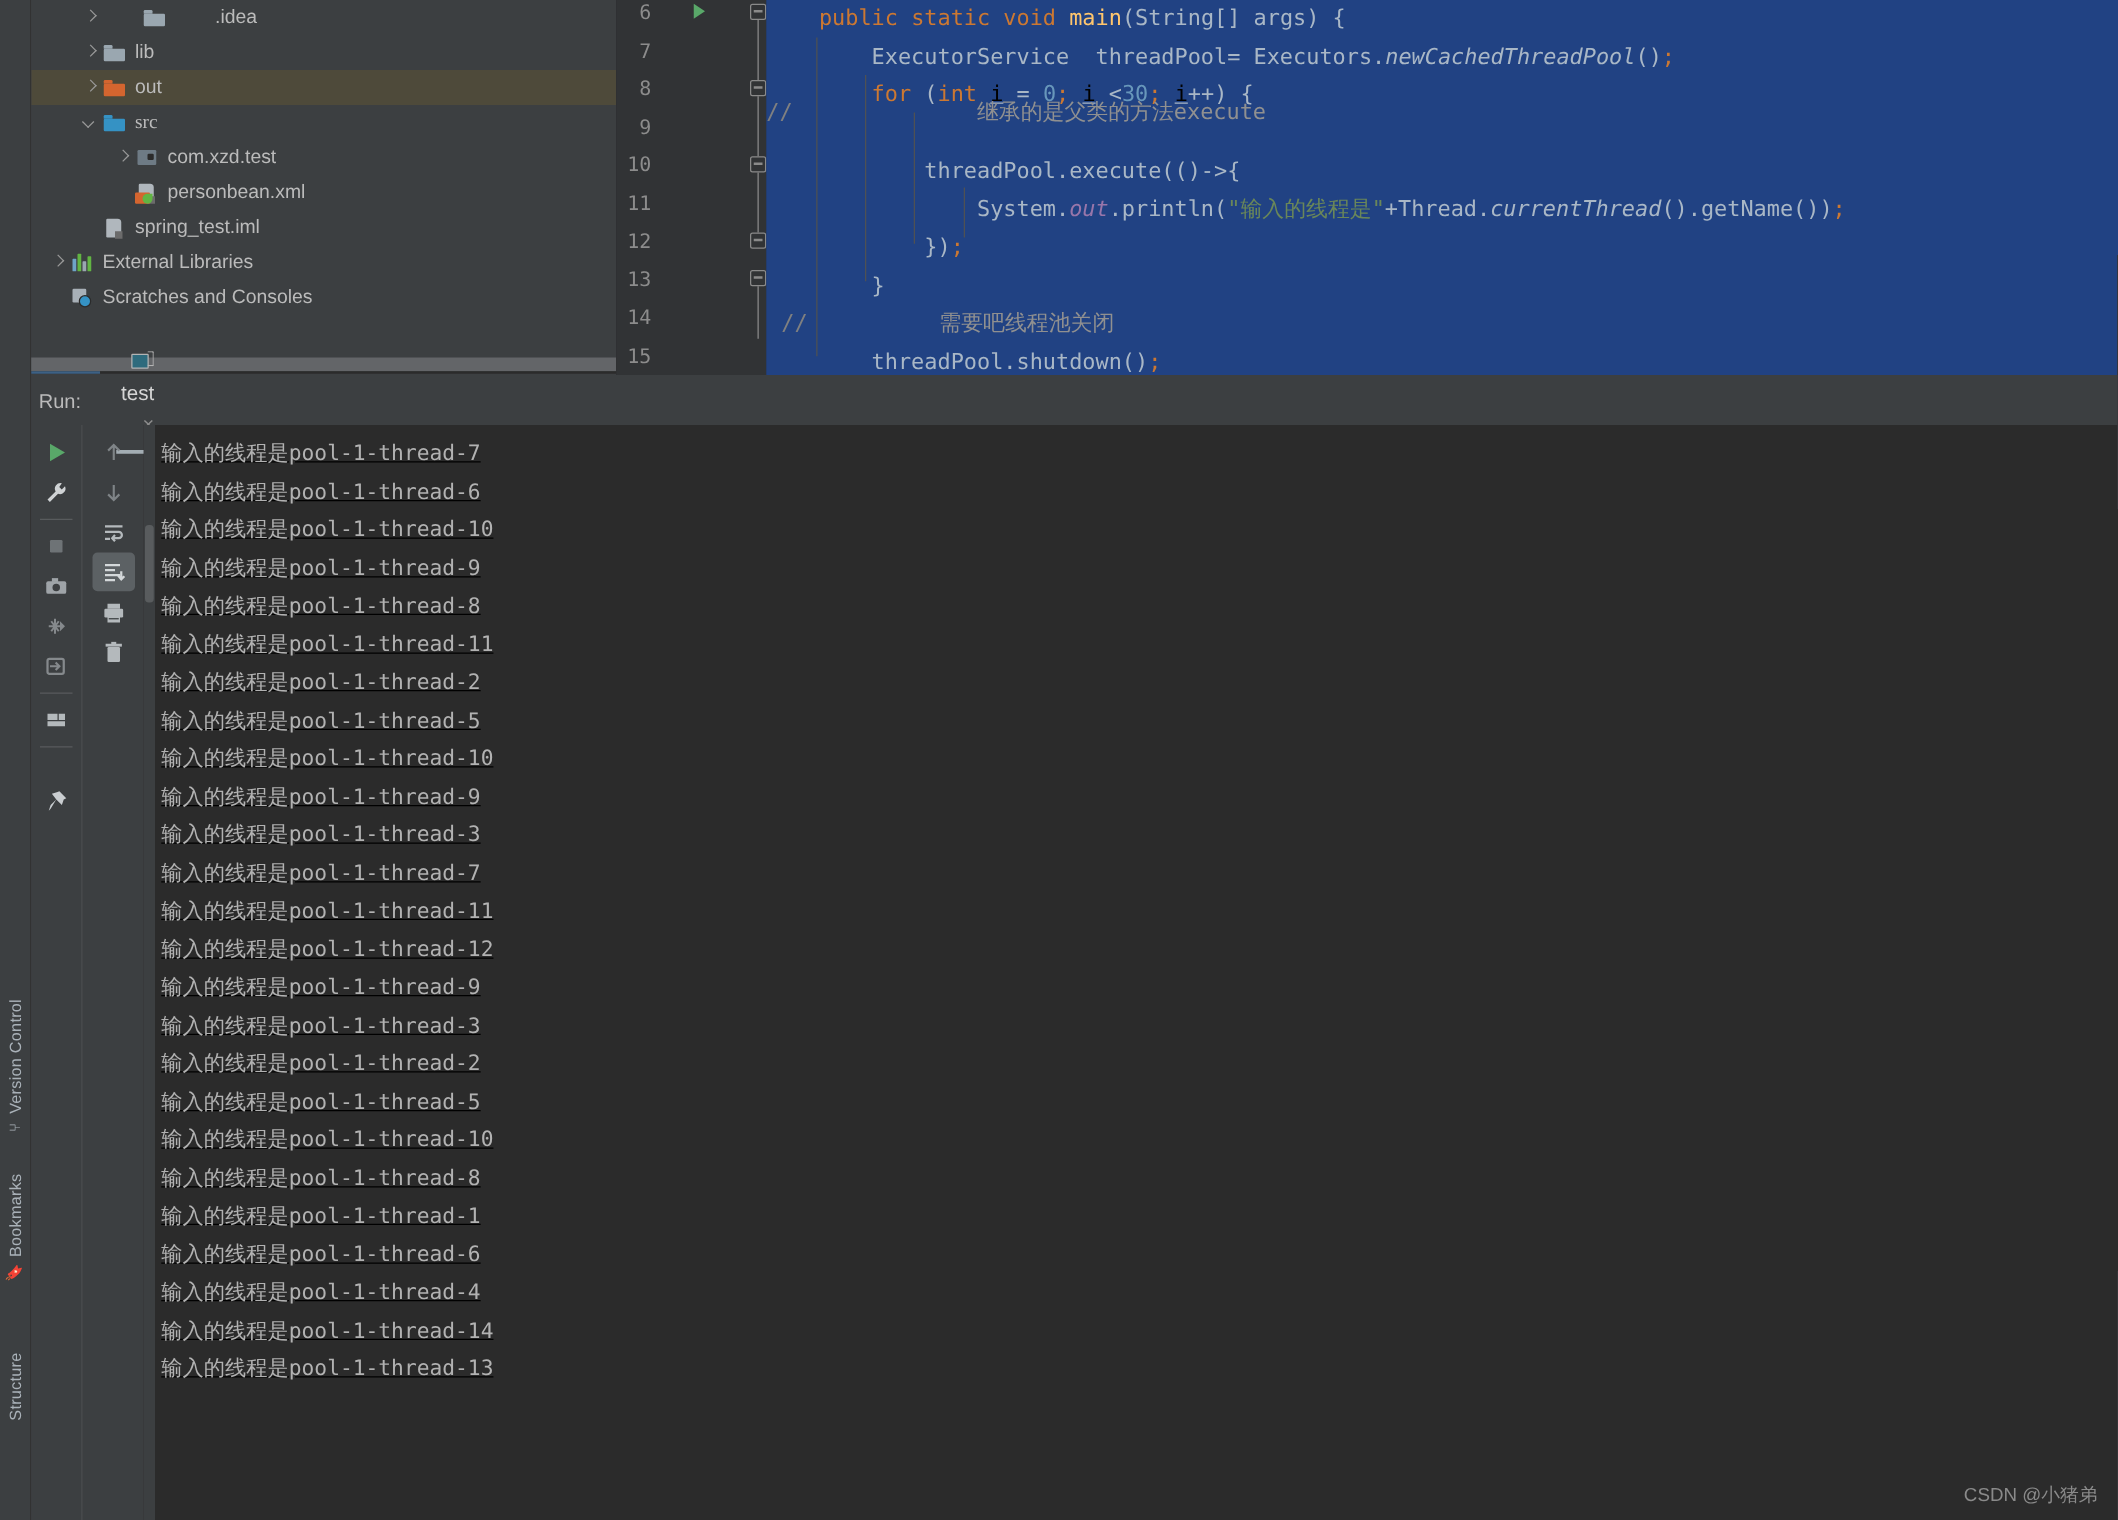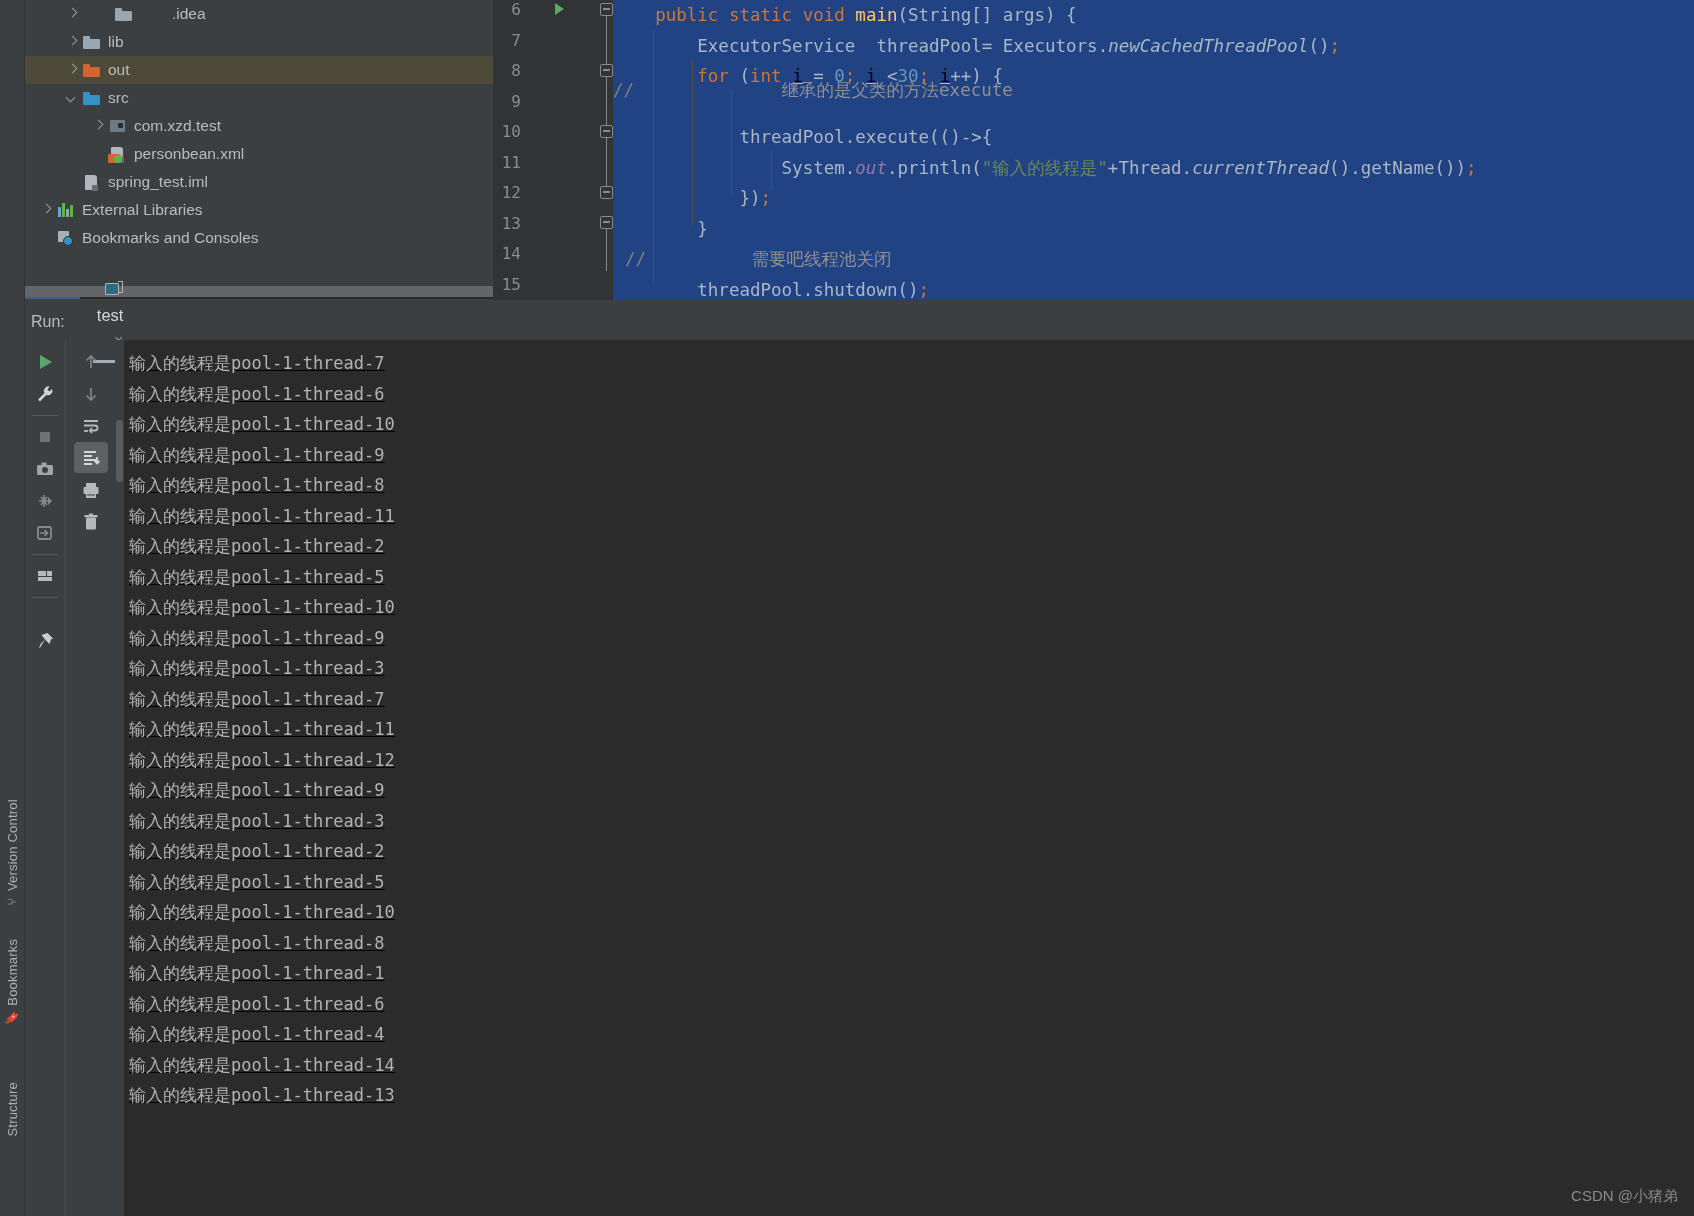--- a/index.html
+++ b/index.html
@@ -244,21 +244,21 @@
         <div class="tree-row selected" style="padding-left: 40px;">
           <span class="arrow right"></span>
           <span class="ico">
             <span class="folder orange">
               <span class="tab"></span>
               <span class="body"></span>
             </span>
           </span>
           <span class="tree-label">out</span>
         </div>
-        <div class="tree-row" style="padding-left: 40px;">
+        <div class="tree-row" style="padding-left: 40px; font-family: Liberation Serif, serif;">
           <span class="arrow down"></span>
           <span class="ico">
             <span class="folder blue">
               <span class="tab"></span>
               <span class="body"></span>
             </span>
           </span>
           <span class="tree-label">src</span>
         </div>
         <div class="tree-row" style="padding-left: 66px;">
@@ -297,21 +297,21 @@
           <span class="tree-label">External Libraries</span>
         </div>
         <div class="tree-row" style="padding-left: 14px;">
           <span class="arrow"></span>
           <span class="ico">
             <span class="scratchico">
               <span class="sheet"></span>
               <span class="clock"></span>
             </span>
           </span>
-          <span class="tree-label">Bookmarks and Consoles</span>
+          <span class="tree-label">Scratches and Consoles</span>
         </div>
       </div>
   </div>
   <div class="hscroll-track"></div>
   <div class="panel-underline"></div>
 
   <div class="editor-wrap">
     <div class="gutter">
       <div id="gutter-lines">
           <div class="gline" style="top: 0px;">6</div>

